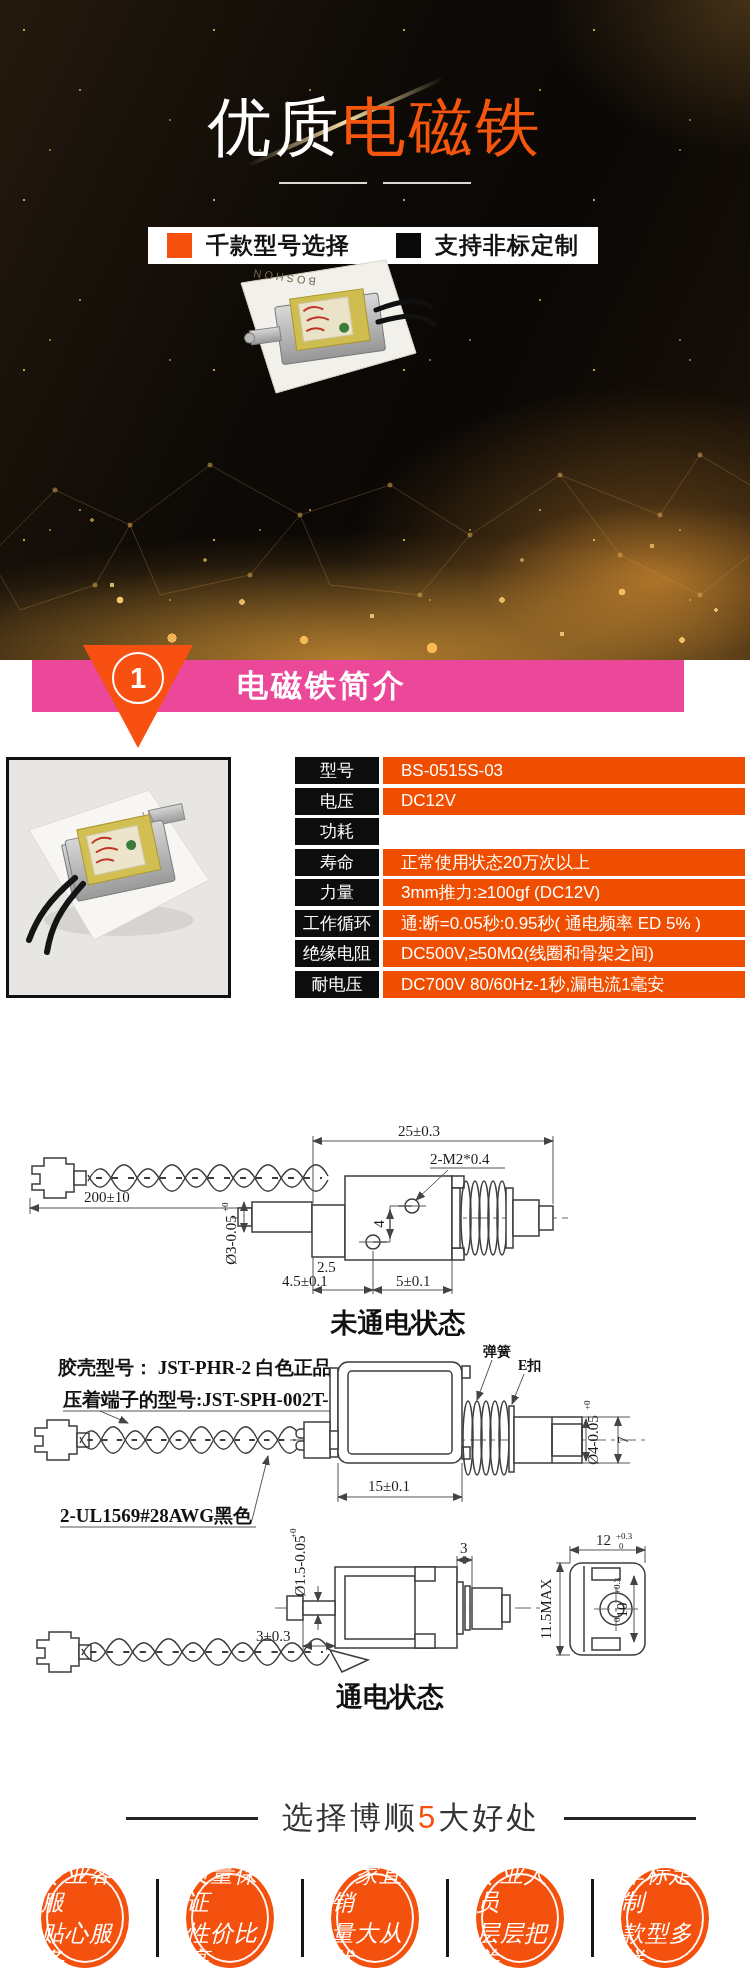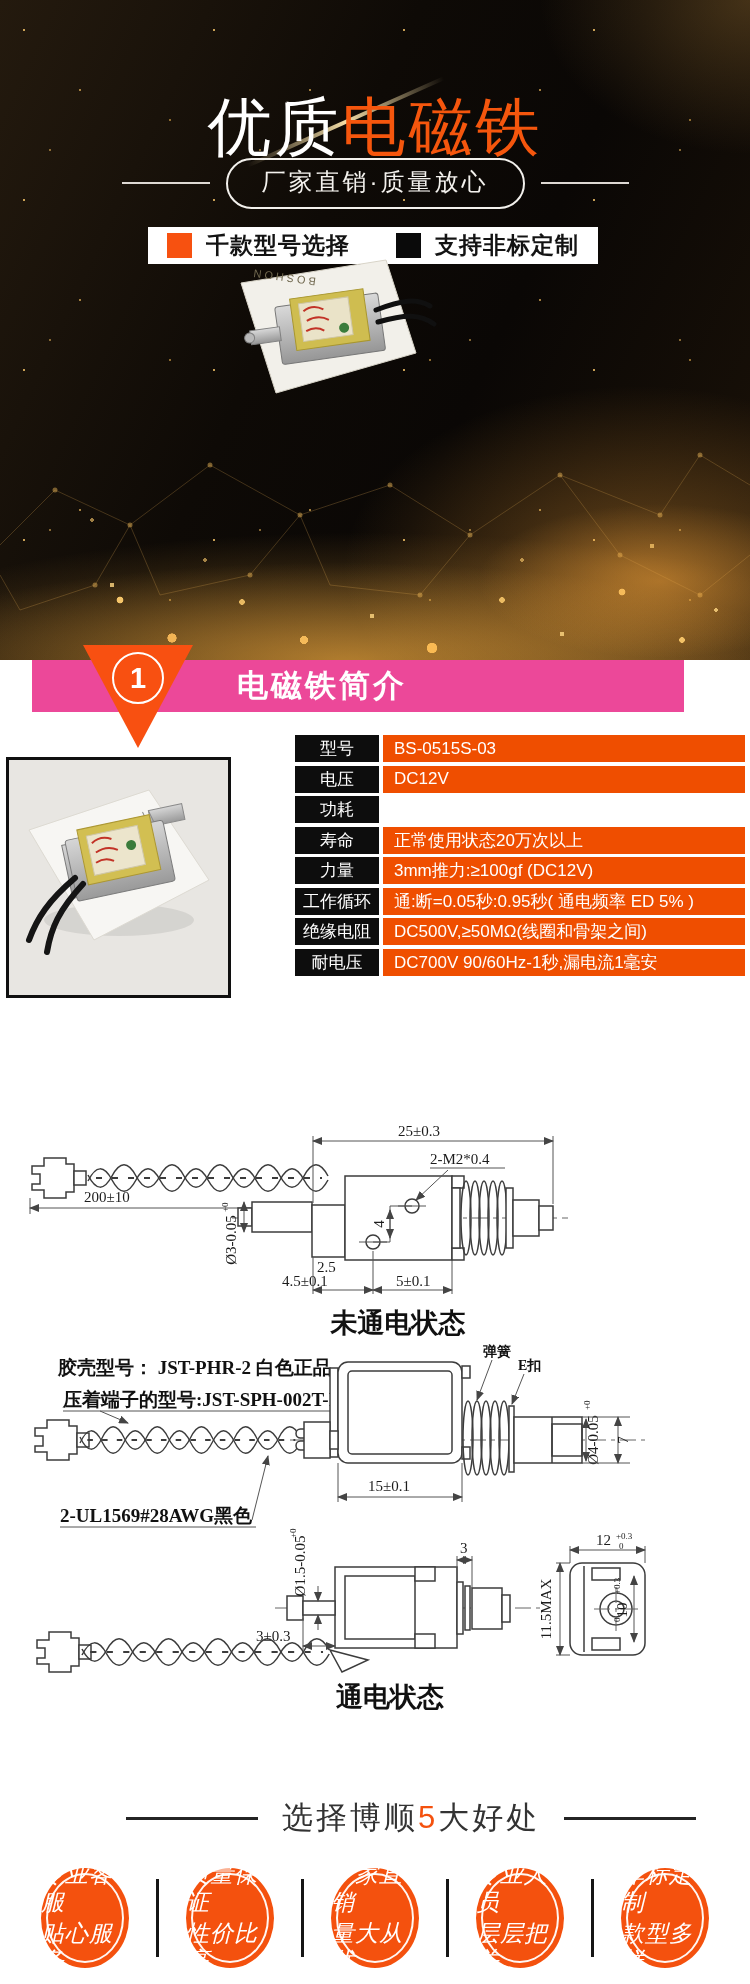--- a/index.html
+++ b/index.html
@@ -66,27 +66,27 @@
   .strip-title{position:absolute;left:205px;top:0;line-height:52px;color:#fff;
     font-size:31px;font-weight:700;letter-spacing:3px;}
   #tri{position:absolute;top:645px;left:83px;width:110px;height:103px;z-index:4;
     background:#f85011;clip-path:polygon(0 0,100% 0,50% 100%);}
   .num-circle{margin:7px auto 0;width:48px;height:48px;border:2.5px solid #fff;border-radius:50%;
     display:flex;align-items:center;justify-content:center;font-size:29px;color:#fff;font-weight:700;}
 
   
   #spec-photo{position:absolute;top:757px;left:6px;width:225px;height:241px;
     background:#e9e7e3;border:3px solid #101010;box-sizing:border-box;}
-  #spec-rows{position:absolute;top:735px;left:295px;width:450px;height:241px;
+  #spec-rows{position:absolute;top:757px;left:295px;width:450px;height:241px;
     display:flex;flex-direction:column;justify-content:space-between;}
   .srow{display:flex;height:27px;gap:4px;}
   .slabel{width:84px;background:#0d0d0d;color:#fff;font-size:17px;
     display:flex;align-items:center;justify-content:center;white-space:nowrap;}
   .sval{flex:1;background:#ef4e00;color:#fff;font-size:17px;
-    display:flex;align-items:center;padding-left:11px;white-space:nowrap;overflow:hidden;}
+    display:flex;align-items:center;padding-left:18px;white-space:nowrap;overflow:hidden;}
 
   
   #cad{position:absolute;top:1010px;left:0;}
   .cad-line{stroke:#3c3c3c;stroke-width:1.5;fill:none;}
   .cad-fill{fill:#fff;stroke:#3c3c3c;stroke-width:1.5;}
   .dim{stroke:#555;stroke-width:1;fill:none;}
   .center-ln{stroke:#666;stroke-width:1;stroke-dasharray:16 5 4 5;fill:none;}
   .dimtxt{font-family:"Liberation Serif",serif;font-size:15px;fill:#1c1c1c;}
   .dimsm{font-family:"Liberation Serif",serif;font-size:9px;fill:#1c1c1c;}
   .cadcap{font-family:"Liberation Serif",serif;font-size:27px;font-weight:700;fill:#111;}
@@ -115,21 +115,20 @@
 
   <div id="hero">
     <div class="beam"></div>
 
     <div class="hero-title">
       <span>优质</span><span class="t-orange">电磁铁</span>
     </div>
 
     <div class="sub-row">
       <div class="sub-line"></div>
-      <div class="sub-pill">厂家直销·质量放心</div>
       <div class="sub-line"></div>
     </div>
 
     <div class="feat">
       <div class="feat-group">
         <div class="sq o"></div>
         <div class="feat-label">千款型号选择</div>
       </div>
       <div class="feat-group">
         <div class="sq k"></div>
@@ -242,21 +241,21 @@
     <div class="srow">
       <div class="slabel">工作循环</div>
       <div class="sval">通:断=0.05秒:0.95秒( 通电频率 ED 5% )</div>
     </div>
     <div class="srow">
       <div class="slabel">绝缘电阻</div>
       <div class="sval">DC500V,≥50MΩ(线圈和骨架之间)</div>
     </div>
     <div class="srow">
       <div class="slabel">耐电压</div>
-      <div class="sval">DC700V 90/60Hz-1秒,漏电流1毫安</div>
+      <div class="sval">DC700V 80/60Hz-1秒,漏电流1毫安</div>
     </div>
   </div>
 
   <svg id="cad" width="750" height="770" viewBox="0 0 750 770">
     <defs>
       <marker id="ar" markerWidth="10" markerHeight="8" refX="9" refY="4" orient="auto-start-reverse">
         <path d="M0,0 L10,4 L0,8 z" fill="#444"></path>
       </marker>
       <g id="cable-unit">
         <path class="cad-line" d="M0,3 c8,-16 16,-16 24,-1 c8,15 16,15 24,0 c8,-15 16,-15 24,0 c8,15 16,15 24,0 c8,-15 16,-15 24,0 c8,15 16,15 24,0 c8,-15 16,-15 24,0 c8,15 16,15 24,0 c8,-15 16,-15 24,0 c8,15 16,15 24,0"></path>

